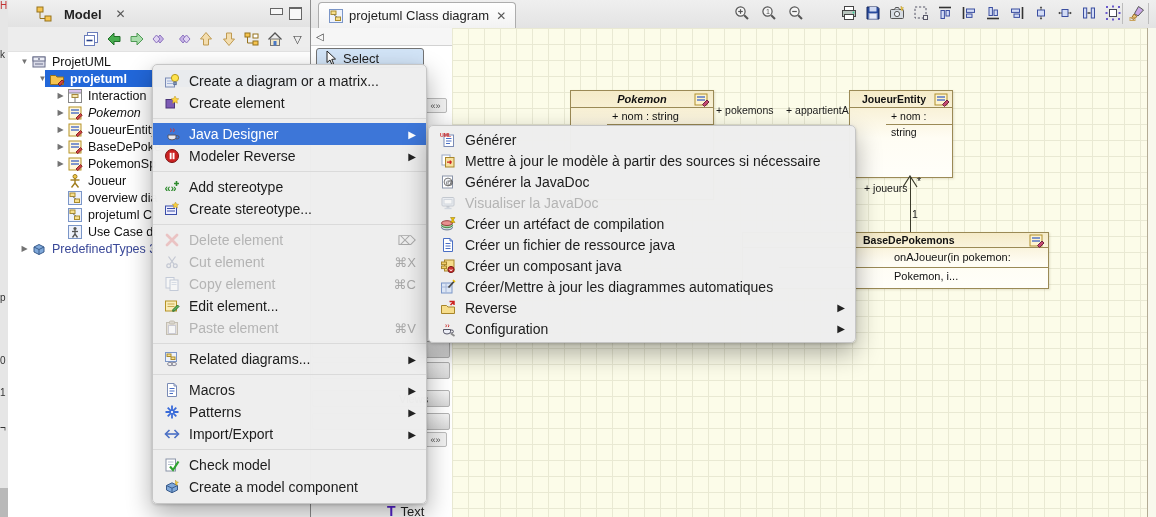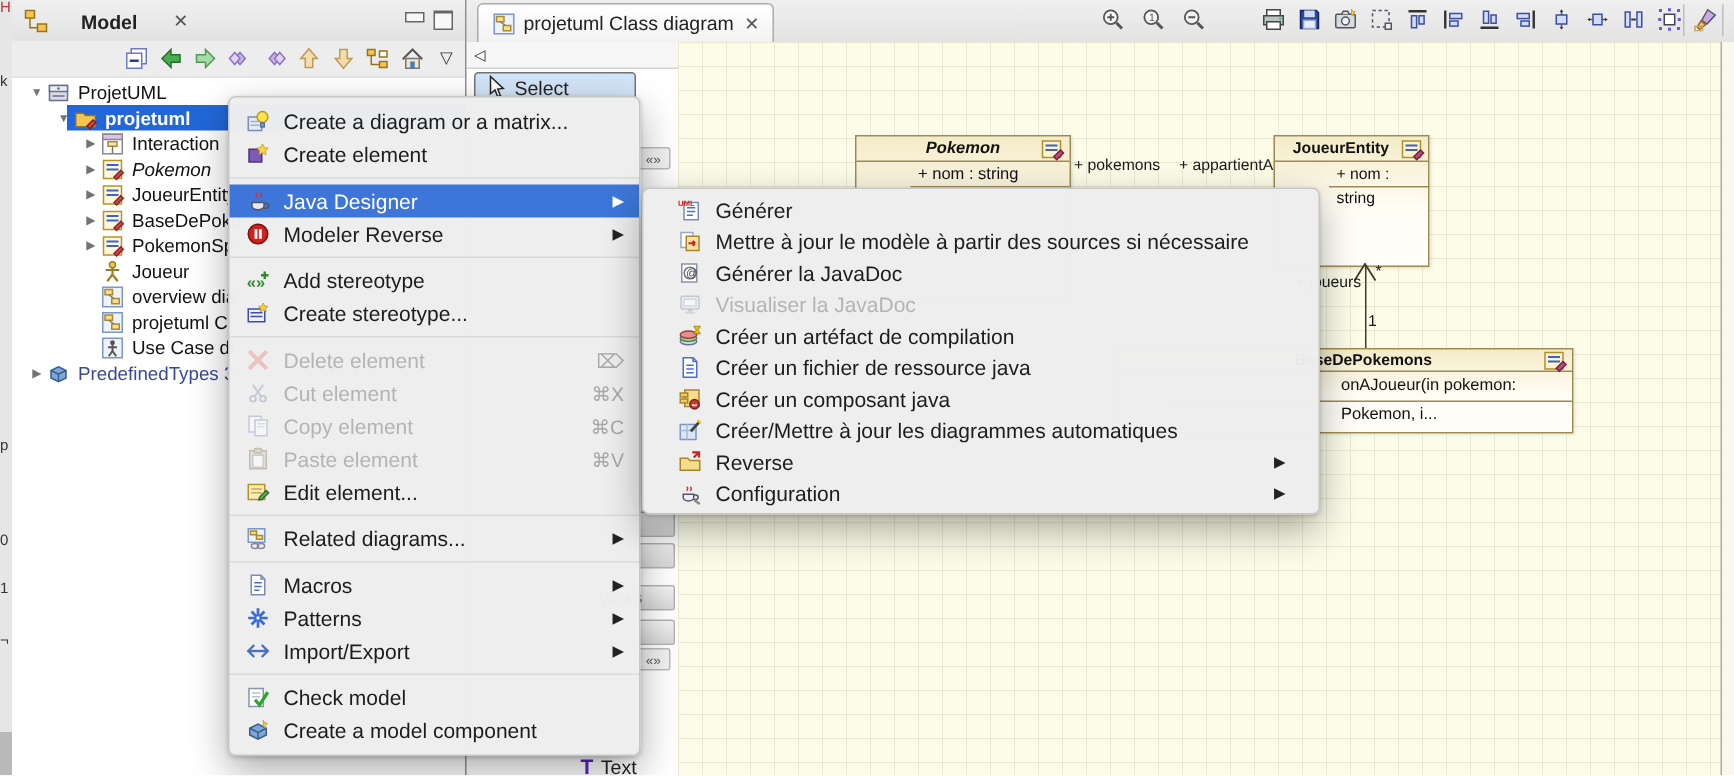--- a/index.html
+++ b/index.html
@@ -6,21 +6,21 @@
   .app{position:relative;width:1156px;height:517px;font-family:"Liberation Sans",sans-serif;overflow:hidden;background:#fff;color:#111;}
   .ic{display:inline-flex;flex:none;}
   .ic svg{display:block;}
   
   .edge-strip{position:absolute;left:0;top:0;width:8px;height:517px;background:#e6e6e6;border-right:1px solid #979797;overflow:hidden;z-index:2;}
   .edge-strip .mark{position:absolute;left:0;font-size:10px;line-height:10px;}
   .edge-strip .blk{position:absolute;left:0;top:488px;width:8px;height:29px;background:#b9b9b9;}
   
   .panel{position:absolute;left:8px;top:0;width:302px;height:517px;background:#fff;border-right:1px solid #8f8f8f;z-index:3;}
   .phead{position:absolute;left:0;top:0;right:0;height:27px;background:linear-gradient(#f0f0f0,#e2e2e2);border-bottom:1px solid #c3c3c3;}
-  .ptab{position:absolute;left:0;top:2px;height:24px;display:flex;align-items:center;gap:22px;padding:0 8px;font-size:13px;font-weight:bold;color:#222;}
+  .ptab{position:absolute;left:20px;top:2px;height:24px;display:flex;align-items:center;gap:12px;padding:0 8px;font-size:13px;font-weight:bold;color:#222;}
   .tclose{font-size:12px;color:#555;cursor:default;margin-left:2px;font-weight:normal;}
   .wbtn{position:absolute;top:7px;width:14px;height:12px;display:inline-flex;align-items:center;justify-content:center;}
   .wbtn.min{right:27px;}
   .wbtn.max{right:8px;}
   .minbar{width:11px;height:5px;border:1px solid #666;background:#f8f8f8;margin-top:-4px;}
   .maxbox{width:11px;height:10px;border:1px solid #666;border-top:2px solid #666;background:#f8f8f8;}
   .ptools{position:absolute;left:0;top:27px;right:0;height:24px;background:#ededed;display:flex;align-items:center;justify-content:flex-end;gap:4px;padding-right:3px;border-bottom:1px solid #e2e2e2;}
   .tbtn{display:inline-flex;align-items:center;justify-content:center;width:19px;height:19px;border-radius:3px;}
   .tree{position:absolute;left:0;top:53px;right:0;bottom:0;overflow:hidden;}
   .trow{display:flex;align-items:center;height:17px;font-size:12.5px;color:#111;white-space:nowrap;}
@@ -50,21 +50,21 @@
   .canvas{position:absolute;left:142px;top:28px;right:8px;bottom:0;background-color:#fcfce9;background-image:linear-gradient(#e9e9d3 1px,rgba(0,0,0,0) 1px),linear-gradient(90deg,#e9e9d3 1px,rgba(0,0,0,0) 1px);background-size:16px 16px;overflow:hidden;}
   .rstrip{position:absolute;right:0;top:28px;width:8px;bottom:0;background:#f8f8ec;border-left:1px solid #b3ab94;}
   .uclass{position:absolute;border:1px solid #9b8a56;background:linear-gradient(180deg,#f5ebc8,#fffdf4 55%,#fffef9);box-shadow:1px 1px 2px rgba(150,140,100,.25);}
   .utitle{position:relative;border-bottom:1px solid #9b8a56;font-weight:bold;font-size:11px;text-align:center;line-height:16px;height:16px;}
   .utitle .cicon{position:absolute;right:3px;top:1px;}
   .uattr{font-size:11px;line-height:16px;height:16px;padding:0 5px;border-bottom:1px solid #9b8a56;text-align:left;margin-left:36px;}
   .flabel{position:absolute;font-size:10.5px;color:#1a1a1a;white-space:nowrap;}
   .vline{position:absolute;width:1px;background:#3c3c2c;}
   
   .menu{position:absolute;background:rgba(238,238,238,0.98);border:1px solid #c6c6c6;border-radius:5px;box-shadow:0 10px 26px rgba(0,0,0,.33),0 1px 3px rgba(0,0,0,.18);padding:5px 0;z-index:30;}
-  .menu.sub{z-index:31;padding:3px 12px;}
+  .menu.sub{z-index:31;padding:3px 0;}
   .mi{display:flex;align-items:center;height:22px;padding:0 10px;font-size:14px;color:#1c1c1c;}
   .menu.sub .mi{height:21px;}
   .mi .ic{width:18px;margin-right:8px;justify-content:center;}
   .mi.dis{color:#b4b4b4;}
   .mi.dis .ic{opacity:.5;}
   .mi .sc{margin-left:auto;color:#a8a8a8;font-size:13px;}
   .mi .ar{margin-left:auto;font-size:10px;color:#222;}
   .mi.hl{background:#3d76d8;color:#fff;}
   .mi.hl .ar{color:#fff;}
   .msep{border-top:1px solid #dadada;margin:4px 0;}
@@ -701,41 +701,41 @@
           <svg width="16" height="16" viewBox="0 0 16 16">
             <rect x="2" y="1.5" width="8" height="10.5" fill="#fff" stroke="#9aa8c2"></rect>
             <rect x="6" y="4" width="8" height="10.5" fill="#fff" stroke="#9aa8c2"></rect>
             <line x1="7.5" y1="6.5" x2="12.5" y2="6.5" stroke="#c3cede"></line>
             <line x1="7.5" y1="8.5" x2="12.5" y2="8.5" stroke="#c3cede"></line>
           </svg>
         </span>
         <span>Copy element</span>
         <span class="sc">⌘C</span>
       </div>
-      <div class="mi dis">
-        <span class="ic">
-          <svg width="16" height="16" viewBox="0 0 16 16">
-            <rect x="2.5" y="2.5" width="11" height="12" fill="#d9d0c0" stroke="#9a9078"></rect>
-            <rect x="5.5" y="1" width="5" height="3" rx="1" fill="#c8c0b0" stroke="#9a9078"></rect>
-            <rect x="4.5" y="5.5" width="7" height="8" fill="#fff" stroke="#aab"></rect>
-          </svg>
-        </span>
-        <span>Paste element</span>
-        <span class="sc">⌘V</span>
-      </div>
       <div class="mi">
         <span class="ic">
           <svg width="16" height="16" viewBox="0 0 16 16">
             <rect x="1.5" y="3" width="11" height="10" fill="#f9ecb8" stroke="#b69327"></rect>
             <line x1="3.5" y1="6" x2="10.5" y2="6" stroke="#c8a94e"></line>
             <line x1="3.5" y1="8.5" x2="10.5" y2="8.5" stroke="#c8a94e"></line>
             <path d="M9 11.5 L13.5 7 L15 8.5 L10.5 13 L8.7 13.3 Z" fill="#5cb85c" stroke="#2d6b2d"></path>
           </svg>
         </span>
         <span>Edit element...</span>
+      </div>
+      <div class="mi dis">
+        <span class="ic">
+          <svg width="16" height="16" viewBox="0 0 16 16">
+            <rect x="2.5" y="2.5" width="11" height="12" fill="#d9d0c0" stroke="#9a9078"></rect>
+            <rect x="5.5" y="1" width="5" height="3" rx="1" fill="#c8c0b0" stroke="#9a9078"></rect>
+            <rect x="4.5" y="5.5" width="7" height="8" fill="#fff" stroke="#aab"></rect>
+          </svg>
+        </span>
+        <span>Paste element</span>
+        <span class="sc">⌘V</span>
       </div>
       <div class="msep"></div>
       <div class="mi">
         <span class="ic">
           <svg width="16" height="16" viewBox="0 0 16 16">
             <rect x="1.5" y="1.5" width="11" height="9" fill="#eef2fb" stroke="#7b96c8"></rect>
             <rect x="3" y="3" width="4" height="2.5" fill="#f7df8e" stroke="#a98b2d"></rect>
             <rect x="7" y="6" width="4" height="2.5" fill="#f7df8e" stroke="#a98b2d"></rect>
             <ellipse cx="6" cy="13" rx="2.4" ry="1.7" fill="none" stroke="#889"></ellipse>
             <ellipse cx="10" cy="13" rx="2.4" ry="1.7" fill="none" stroke="#889"></ellipse>

